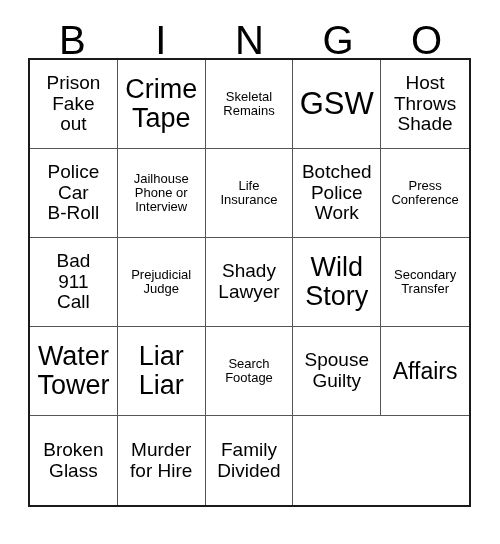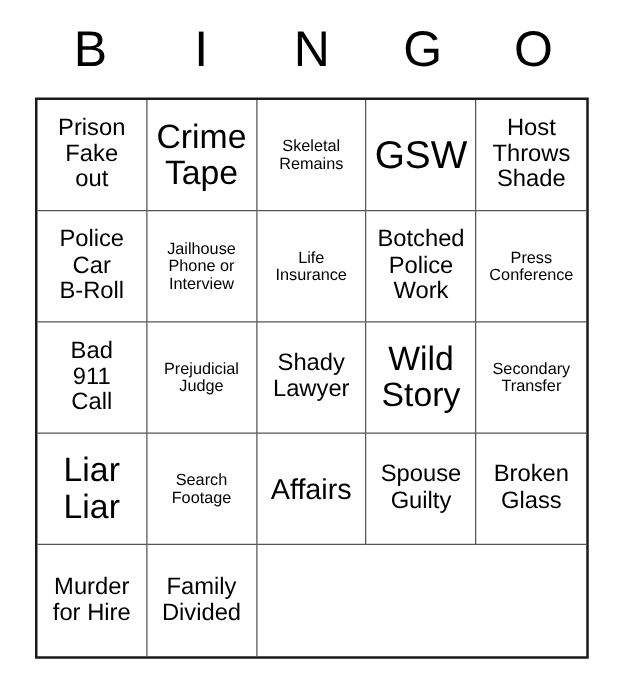--- a/index.html
+++ b/index.html
@@ -40,21 +40,21 @@
     font-size: 40px;
     line-height: 1;
     font-weight: 400;
     letter-spacing: 0;
   }
 
   
   #grid {
     position: absolute;
     left: 28px;
-    top: 78px;
+    top: 58px;
     width: 443px;
     height: 449px;
     border: 2px solid #1a1a1a;
     box-sizing: border-box;
     display: grid;
     grid-template-columns: repeat(5, 1fr);
     grid-template-rows: repeat(5, 1fr);
     background: #ffffff;
   }
   .cell {
@@ -168,35 +168,39 @@
       </div>
       <div class="cell fs-xl">
         <span class="cell-text">Wild
 Story</span>
       </div>
       <div class="cell fs-xs">
         <span class="cell-text">Secondary
 Transfer</span>
       </div>
       <div class="cell fs-xl">
+        <span class="cell-text">Water
+Tower</span>
+      </div>
+      <div class="cell fs-xl">
         <span class="cell-text">Liar
 Liar</span>
       </div>
       <div class="cell fs-s">
         <span class="cell-text">Search
 Footage</span>
       </div>
+      <div class="cell fs-m">
+        <span class="cell-text">Spouse
+Guilty</span>
+      </div>
       <div class="cell fs-l">
         <span class="cell-text">Affairs</span>
       </div>
       <div class="cell fs-m">
-        <span class="cell-text">Spouse
-Guilty</span>
-      </div>
-      <div class="cell fs-m">
         <span class="cell-text">Broken
 Glass</span>
       </div>
       <div class="cell fs-m">
         <span class="cell-text">Murder
 for Hire</span>
       </div>
       <div class="cell fs-m">
         <span class="cell-text">Family
 Divided</span>

